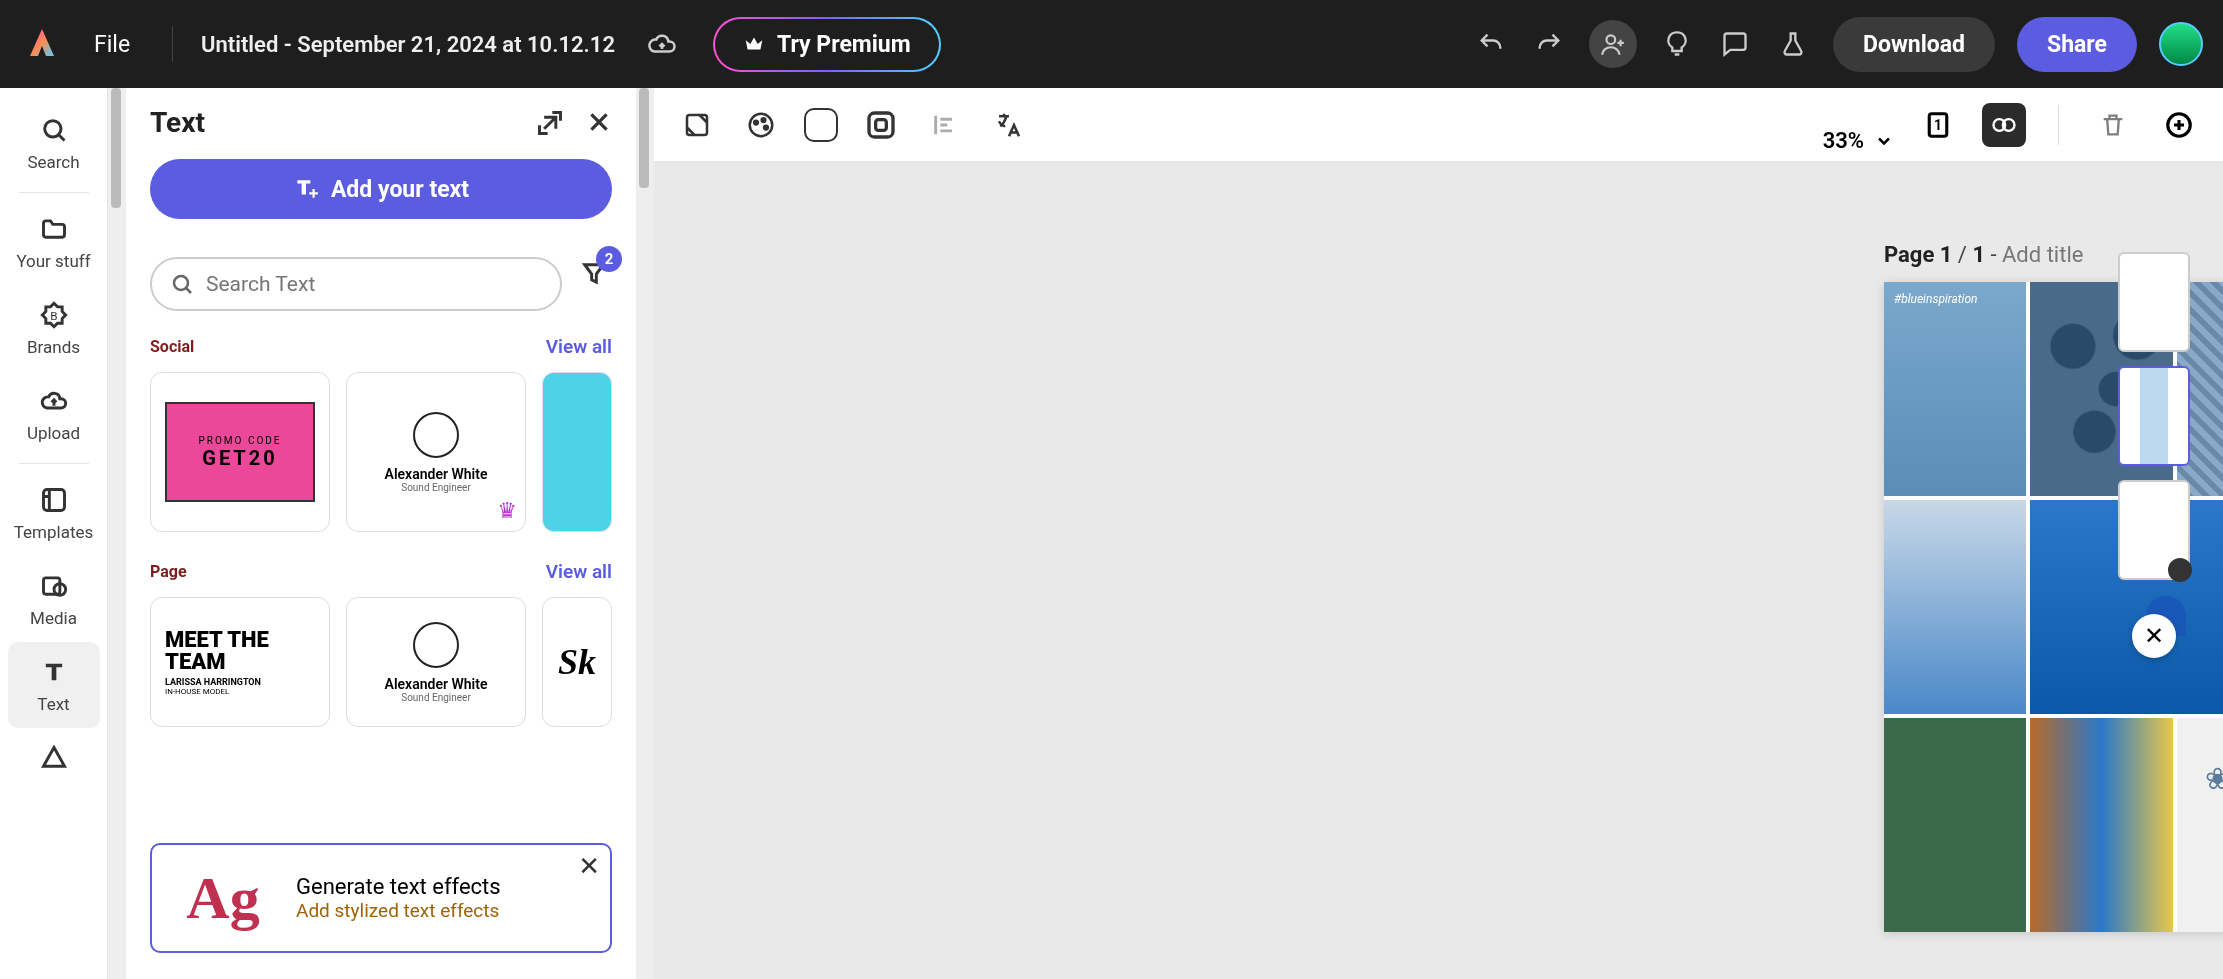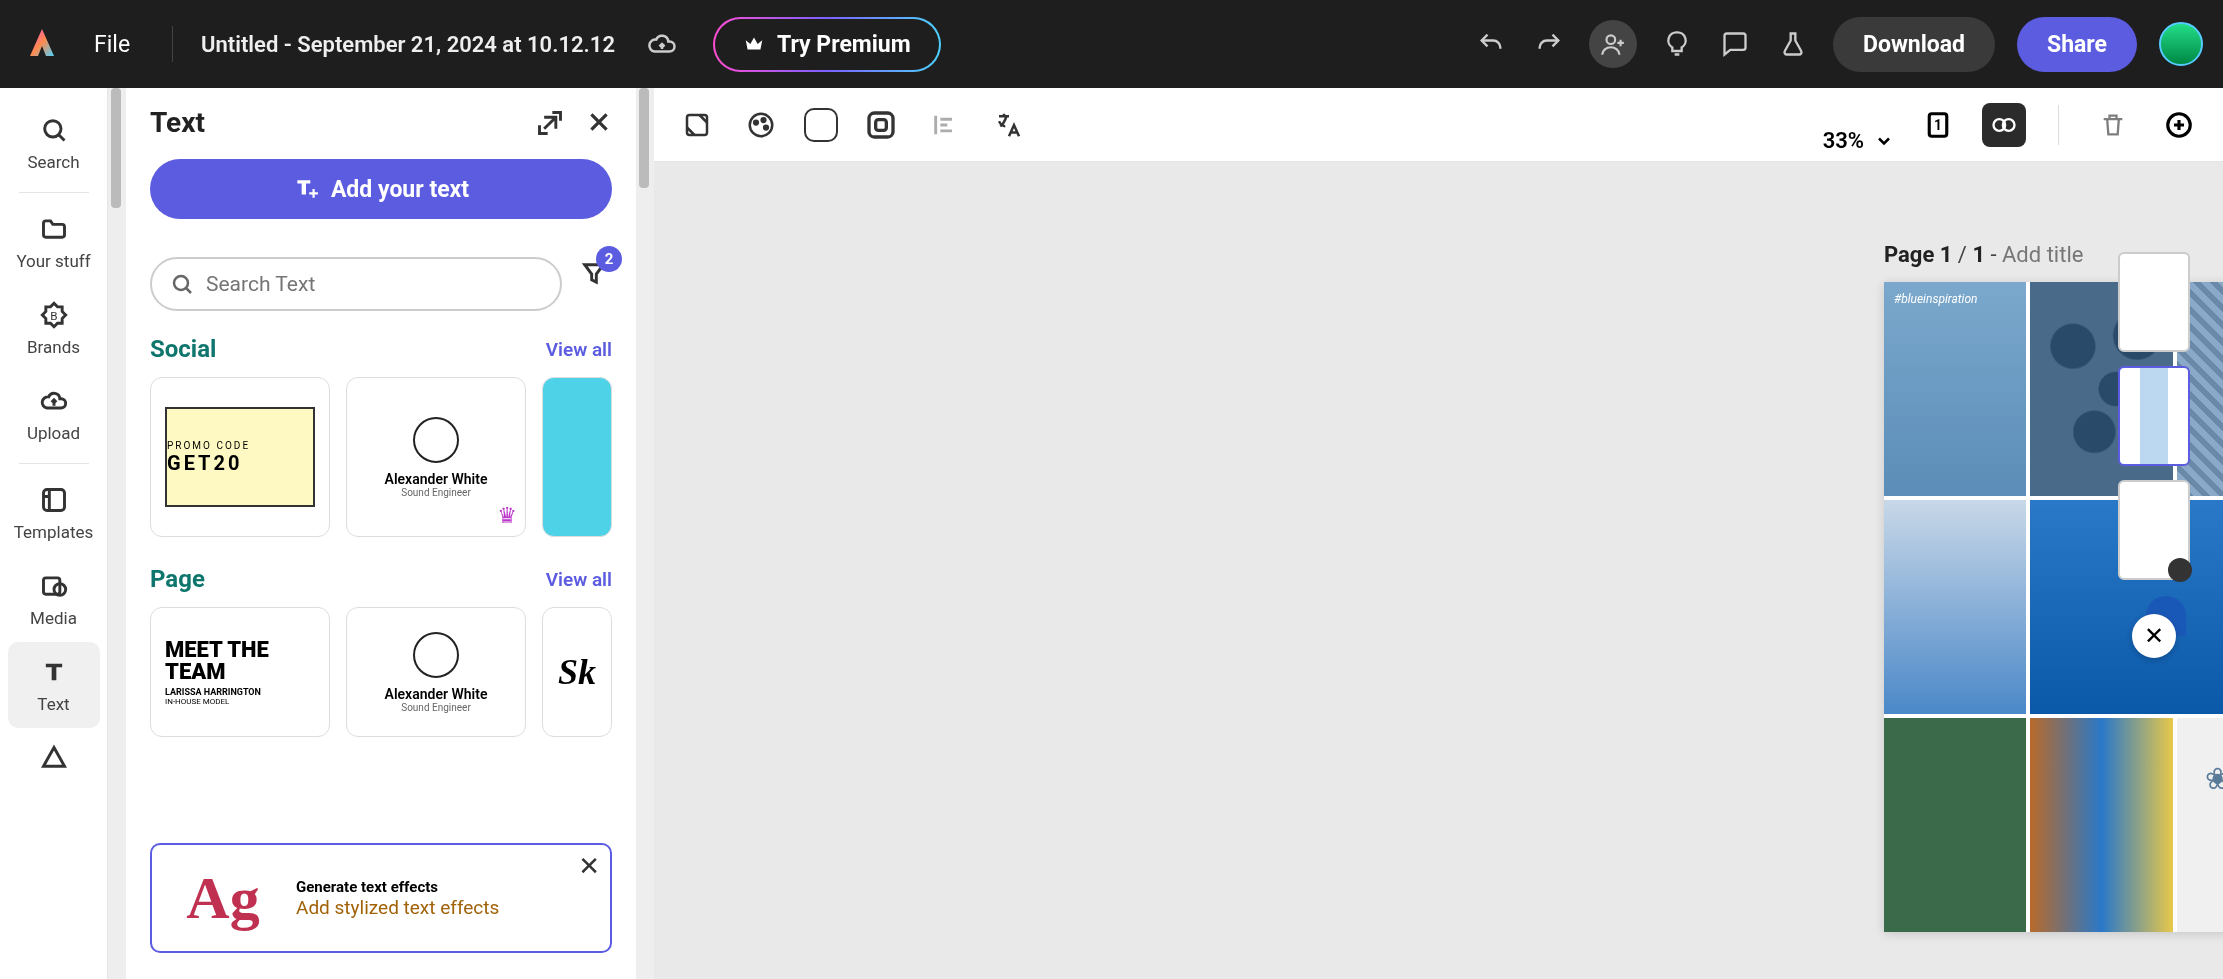--- a/index.html
+++ b/index.html
@@ -44,27 +44,27 @@
 .panel-title { font-size:28px; font-weight:700; color:#222; }
 .panel-hicons { display:flex; gap:22px; }
 .panel-hicons span { cursor:pointer; color:#333; }
 .add-text-btn { width:100%; height:60px; border-radius:30px; background:#5c5ce0; color:#fff; font-size:23px; font-weight:700; display:flex; align-items:center; justify-content:center; gap:12px; cursor:pointer; margin-bottom:18px; }
 .search-row { display:flex; align-items:center; gap:14px; margin-bottom:24px; }
 .search-box { flex:1; height:54px; border:2px solid #ccc; border-radius:30px; display:flex; align-items:center; padding:0 18px; gap:12px;margin-top:20px; }
 .search-box input { border:none; outline:none; font-size:21px; flex:1; background:transparent; }
 .filter-btn { position:relative; width:36px; height:36px; display:flex; align-items:center; justify-content:center; cursor:pointer; }
 .filter-badge { position:absolute; top:-10px; right:-10px; width:26px; height:26px; border-radius:50%; background:#5c5ce0; color:#fff; font-size:15px; font-weight:700; display:flex; align-items:center; justify-content:center; }
 .section-head { display:flex; align-items:center; justify-content:between; margin-bottom:14px; }
-.section-head h3 { font-size:24px; font-weight:700; color:#0f766e; flex:1; }
+.section-head h3 { font-size:16px; font-weight:700; color:#7f1d1d; flex:1; }
 .view-all { font-size:19px; font-weight:600; color:#5c5ce0; cursor:pointer; }
 .card-row { display:flex; gap:16px; margin-bottom:28px; overflow:hidden; }
 .tcard { width:180px; height:160px; border:1px solid #ddd; border-radius:12px; background:#fff; display:flex; align-items:center; justify-content:center; flex-direction:column; position:relative; flex-shrink:0; cursor:pointer; }
 .tcard.half { width:70px; }
 .crown-badge { position:absolute; right:8px; bottom:8px; color:#b935c9; font-size:22px; }
-.promo-box { width:150px; height:100px; border:2px solid #333; background:#fef9c3; display:flex; justify-content:center; flex-direction:column; font-family:monospace; }
+.promo-box { width:150px; height:100px; border:2px solid #333; background:#ec4899; display:flex; align-items:center; justify-content:center; flex-direction:column; font-family:monospace; }
 .avatar-face { width:46px; height:46px; border-radius:50%; background:#fff; border:2px solid #222; margin-bottom:8px; }
 .gen-card { border:2px solid #5c5ce0; border-radius:10px; padding:18px 16px; display:flex; align-items:center; gap:18px; position:relative; margin-top:auto; margin-bottom:26px; }
 .gen-thumb { width:110px; height:70px; display:flex; align-items:center; justify-content:center; font-size:60px; font-weight:700; font-family:Georgia,serif; color:#c03050; }
 .gen-close { position:absolute; right:10px; top:6px; font-size:26px; cursor:pointer; color:#333; }
 
 
 .scroll-handle2 { width:18px; background:#eee; position:relative; }
 .scroll-handle2::before { content:""; position:absolute; top:0; left:3px; width:10px; height:100px; background:#bbb; border-radius:4px; }
 
 
@@ -331,21 +331,21 @@
         <div class="avatar-face"></div>
         <div style="font-size:14px;font-weight:600">Alexander White</div>
         <div style="font-size:10px;color:#666">Sound Engineer</div>
       </div>
       <div class="tcard half" style="height:130px;font-size:36px;font-style:italic;font-weight:700;font-family:Georgia">Sk</div>
     </div>
 
     <div class="gen-card">
       <div class="gen-thumb">Ag</div>
       <div>
-        <div style="font-size:15px;font-weight:700">Generate text effects</div>
+        <div style="font-size:22px;font-weight:400">Generate text effects</div>
         <div style="font-size:19px;color:#a16207">Add stylized text effects</div>
       </div>
       <div class="gen-close">✕</div>
     </div>
   </div>
 
   <div class="scroll-handle2"></div>
 
   <div class="canvas-wrap">
     <div class="canvas-toolbar">

